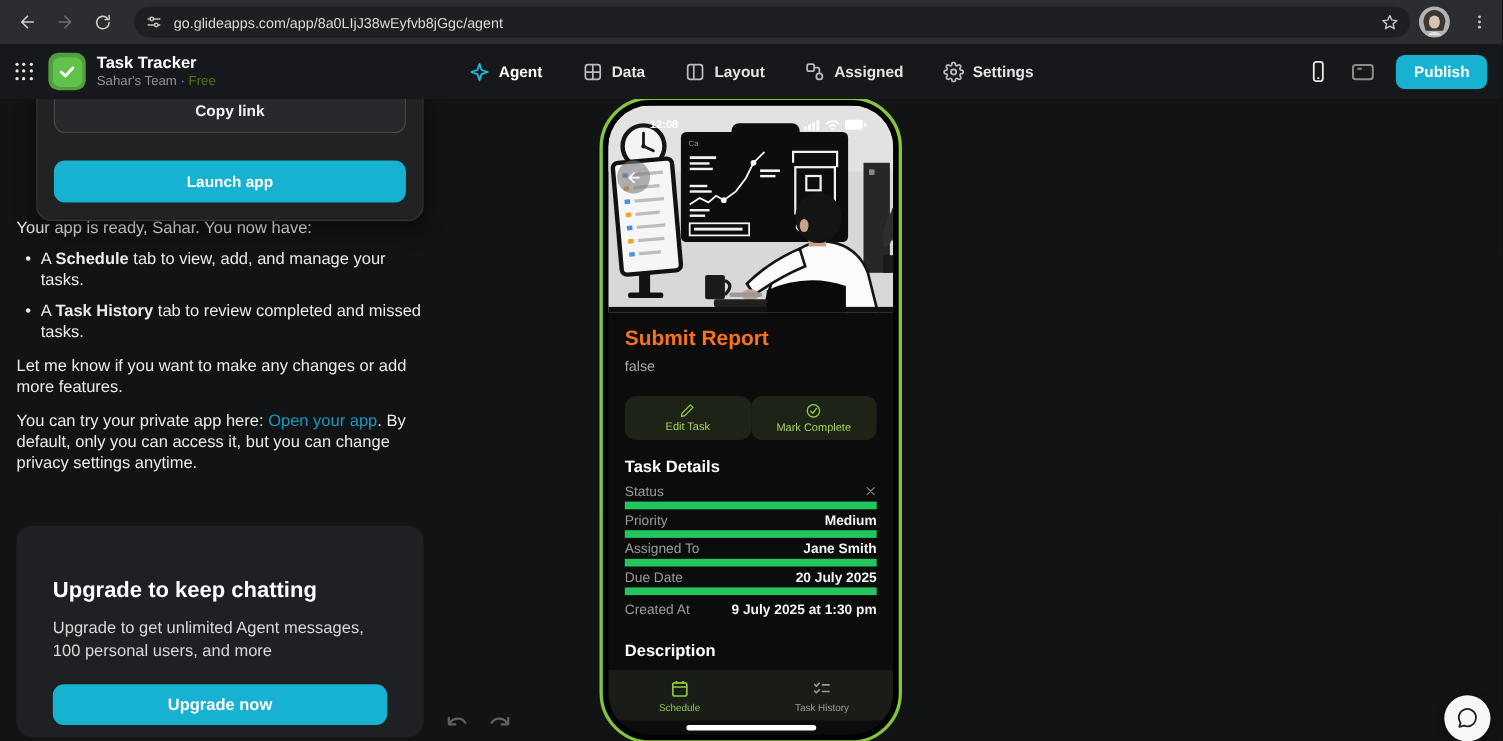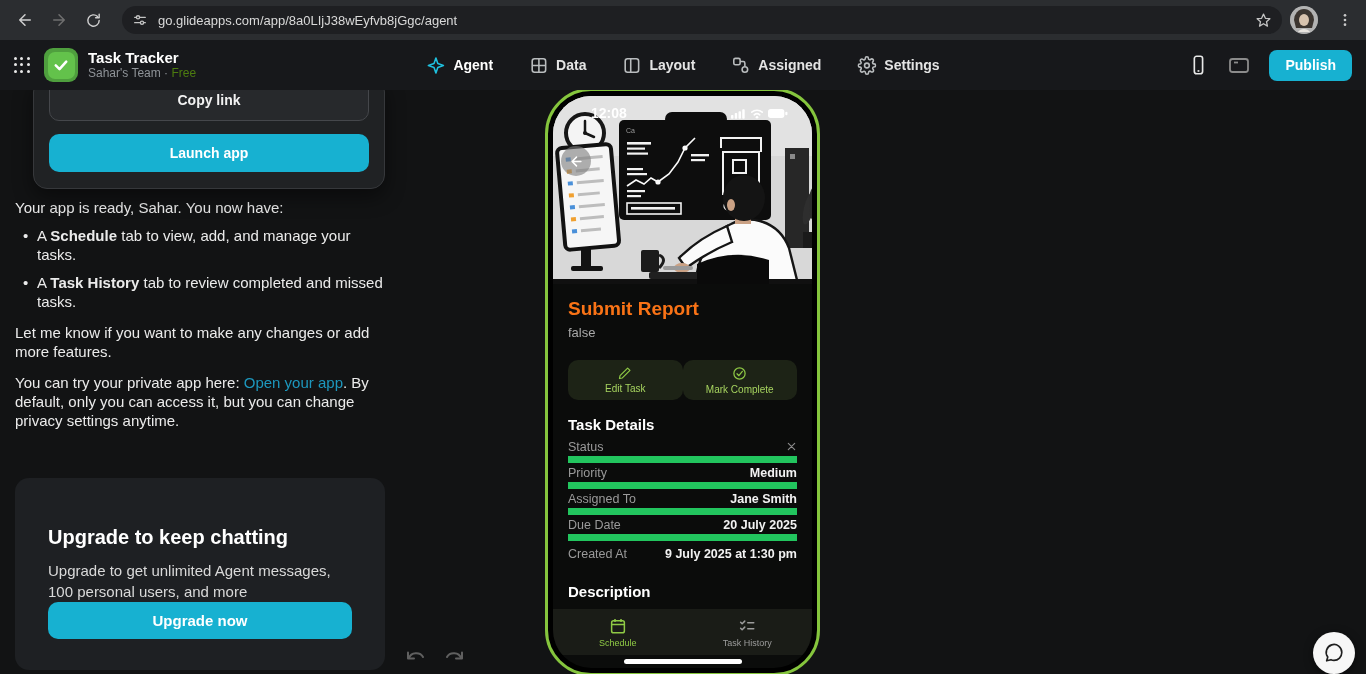--- a/index.html
+++ b/index.html
@@ -41,46 +41,46 @@
                  border-radius:8px; font-size:14px; font-weight:bold; font-family:inherit; cursor:pointer; }
   .agent-glow { position:absolute; left:448px; top:36px; width:92px; height:14px; background:#1ab4d4;
                 opacity:.28; filter:blur(9px); border-radius:50%; z-index:15; }
 
   
   .popover { position:absolute; left:33px; top:78px; width:352px; background:#202224;
              border:1px solid #36383b; border-radius:14px; padding:0 15px 16px; z-index:5;
              box-shadow:0 8px 20px rgba(0,0,0,.45); }
   .copy-btn { width:100%; height:42px; background:#27292c; border:1px solid #45474b; border-radius:10px;
               color:#f2f2f2; font-size:14px; font-weight:bold; font-family:inherit; cursor:pointer; }
-  .launch-btn { width:100%; height:38px; margin-top:13px; background:#17b1d1; border:none; border-radius:10px;
+  .launch-btn { width:100%; height:38px; margin-top:25px; background:#17b1d1; border:none; border-radius:10px;
               color:#fff; font-size:14px; font-weight:bold; font-family:inherit; cursor:pointer; }
   .chat-text { position:absolute; left:15px; top:198px; width:374px; color:#ebebeb;
                font-size:15px; line-height:19px; z-index:2; }
   .chat-text ul { list-style:none; margin-top:9px; }
   .chat-text li { position:relative; padding-left:22px; margin-top:9px; }
   .chat-text li::before { content:"•"; position:absolute; left:8px; top:0; color:#ebebeb; }
   .chat-text p.mt { margin-top:12px; }
   .link { color:#1d97bd; cursor:pointer; }
   .upgrade-card { position:absolute; left:15px; top:478px; width:370px; height:192px; background:#1e2023;
                   border-radius:14px; padding:48px 33px; z-index:2; }
   .upgrade-card h2 { color:#fff; font-size:20px; font-weight:bold; }
   .upgrade-card p { color:#d9d9d9; font-size:15px; line-height:21px; margin-top:11px; }
-  .upgrade-btn { width:100%; height:37px; background:#17b1d1; border:none; border-radius:10px;
+  .upgrade-btn { width:100%; height:37px; margin-top:20px; background:#17b1d1; border:none; border-radius:10px;
                  color:#fff; font-size:15px; font-weight:bold; font-family:inherit; cursor:pointer; }
 
   .history-btns { position:absolute; left:404px; top:646px; display:flex; gap:14px; z-index:2; }
 
   
   .phone { position:absolute; left:545px; top:88px; width:275px; height:588px; border:3px solid #85c53d;
            border-radius:46px; background:#000; padding:5px; z-index:4; }
   .screen { position:relative; width:100%; height:100%; border-radius:38px; overflow:hidden; background:#0b0c0b; }
   .illustration { display:block; width:100%; height:188px; }
   .statusbar { position:absolute; left:0; top:7px; width:100%; height:20px; z-index:6;
                display:flex; align-items:center; justify-content:space-between; padding:0 24px 0 38px; }
-  .statusbar .time { color:#fff; font-size:14px; font-weight:bold; }
+  .statusbar .time { color:#fff; font-size:10px; font-weight:bold; }
   .status-icons { display:flex; align-items:center; gap:4px; }
   .back-fab { position:absolute; left:8px; top:50px; width:30px; height:30px; border-radius:50%;
               background:rgba(125,125,125,.6); display:flex; align-items:center; justify-content:center; z-index:6; cursor:pointer; }
   .screen-content { padding:0 15px; }
   .task-title { color:#f97316; font-size:19px; font-weight:bold; margin-top:14px; }
   .task-sub { color:#a9a9a9; font-size:13px; margin-top:5px; }
   .actions { display:flex; gap:0; margin-top:20px; }
   .action-btn { flex:1; height:40px; background:#1d2316; border:none; border-radius:10px; cursor:pointer;
                 display:flex; flex-direction:column; align-items:center; justify-content:center; gap:3px; }
   .action-btn span { color:#a6d35f; font-size:10px; font-family:inherit; }

